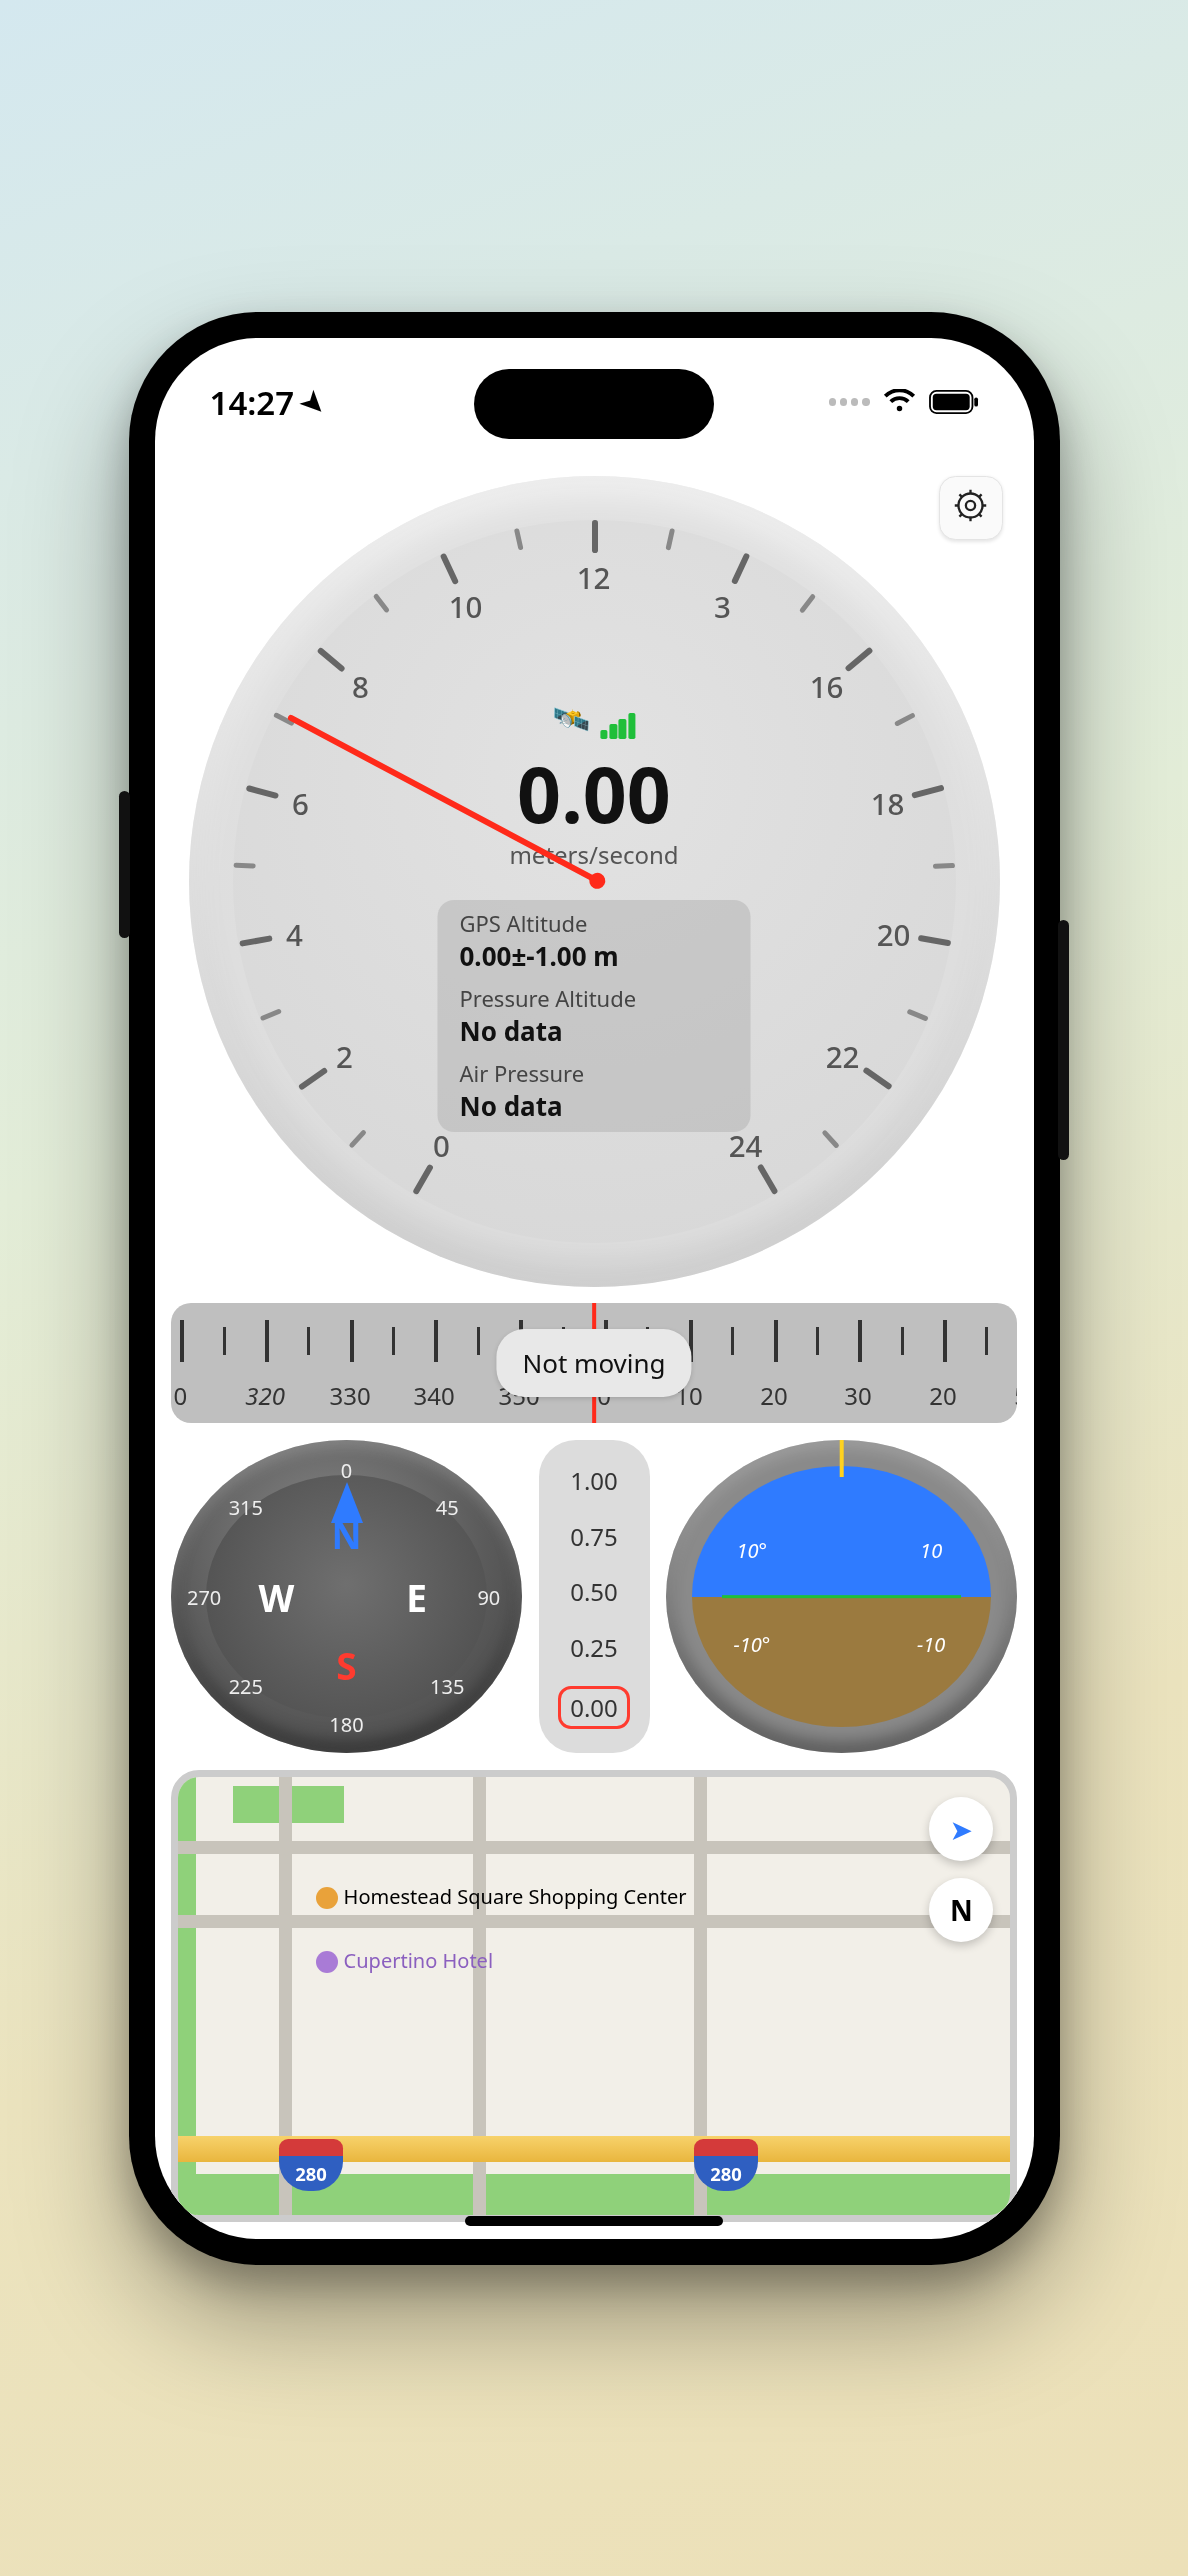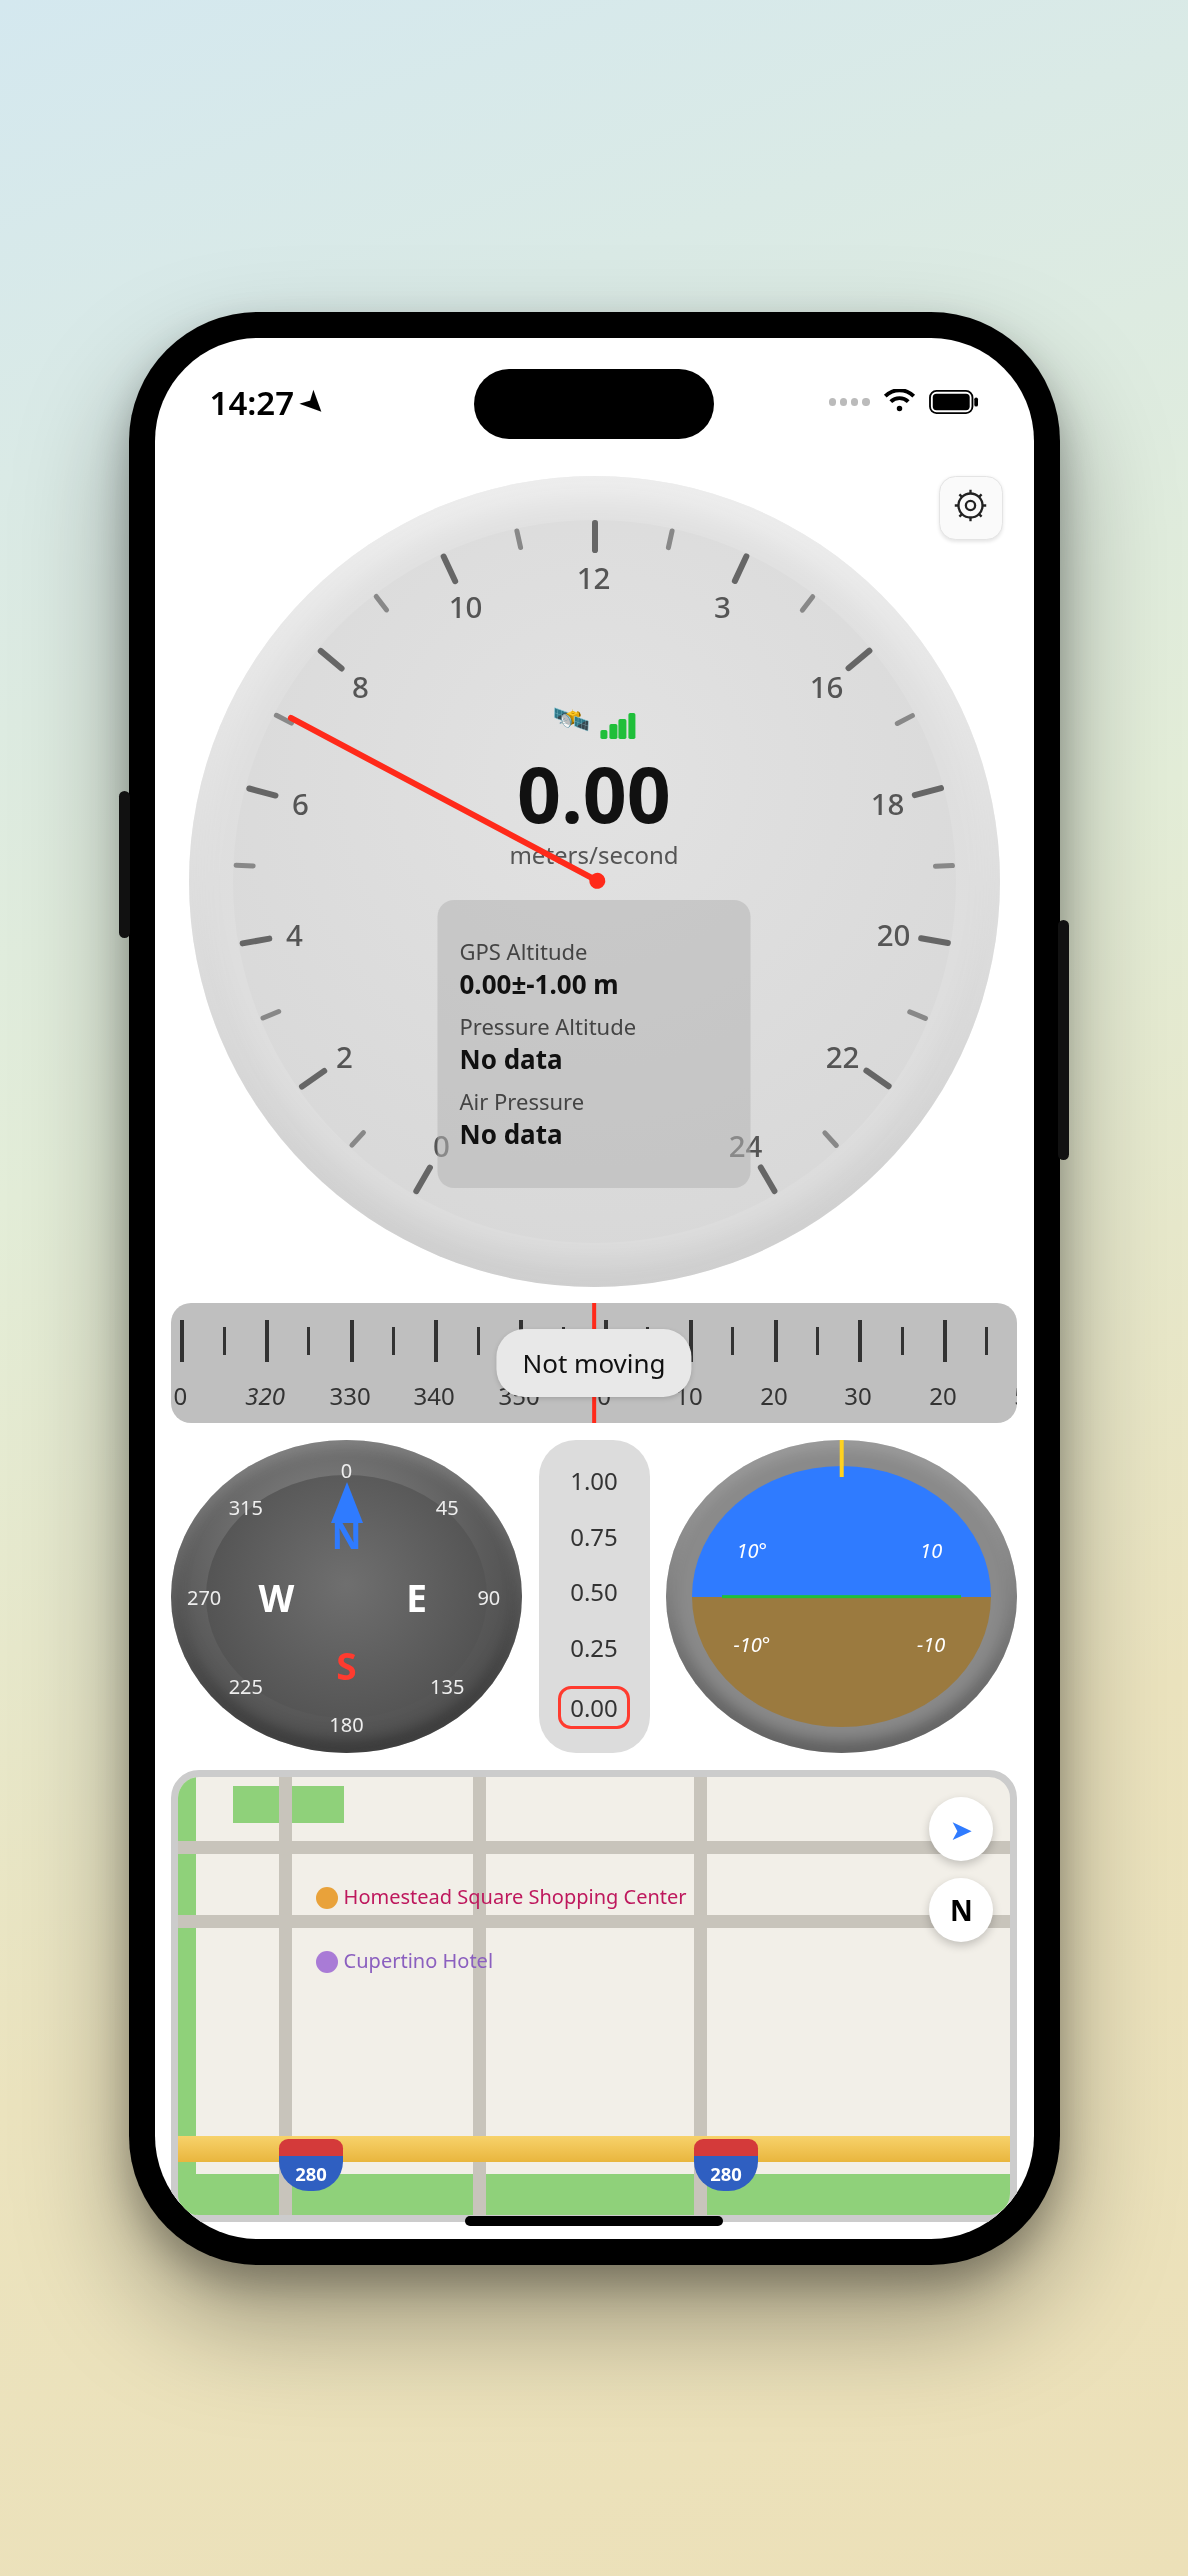--- a/index.html
+++ b/index.html
@@ -38,21 +38,21 @@
   .tick.minor{height:22px;width:4.6px;background:#888;}
   .tick-label{position:absolute;font-size:29.5px;color:#555;font-weight:500;transform:translate(-50%,-50%);}
   .needle{position:absolute;left:50%;top:50%;width:6.4px;height:350px;background:linear-gradient(#ff2a1a,#ff2a1a);transform-origin:50% 0;transform:rotate(118deg);border-radius:3.7px;z-index:5;}
   .needle:after{content:"";position:absolute;top:-8.3px;left:-5.5px;width:16.6px;height:16.6px;border-radius:50%;background:#ff2a1a;}
   .speed-center{position:absolute;left:50%;top:221px;transform:translateX(-50%);text-align:center;z-index:4;}
   .sat-sig{display:flex;align-items:flex-end;justify-content:center;gap:1.8px;margin-bottom:16.6px;}
   .sat-ico{font-size:31px;margin-right:7.4px;}
   .bar{width:7.4px;background:#1fbf3a;border-radius:1.8px;}
   .speed-val{font-size:77px;font-weight:700;color:#111;line-height:1;}
   .speed-unit{font-size:24px;color:#555;margin-top:5.5px;}
-  .alt-card{position:absolute;left:50%;top:424px;transform:translateX(-50%);width:313px;background:rgba(180,180,180,.55);border-radius:16.6px;padding:36px 22px;z-index:3;}
+  .alt-card{position:absolute;left:50%;top:424px;transform:translateX(-50%);width:313px;background:rgba(180,180,180,.55);border-radius:16.6px;padding:8px 22px;z-index:3;}
   .alt-card .lbl{font-size:22px;color:#444;}
   .alt-card .val{font-size:26px;font-weight:700;color:#111;margin-bottom:9.2px;}
 
   
   .ruler{position:relative;height:120px;background:#bfbfbf;border-radius:20px;overflow:hidden;}
   .ruler-tick{position:absolute;top:16.6px;width:3.7px;height:42px;background:#333;}
   .ruler-tick.minor{height:28px;top:24px;width:2.8px;}
   .ruler-num{position:absolute;bottom:11px;font-size:24px;color:#333;transform:translateX(-50%);}
   .ruler-center{position:absolute;left:50%;top:0;bottom:0;width:3.7px;background:#ff2a1a;transform:translateX(-50%);}
   .ruler-pill{position:absolute;left:50%;top:50%;transform:translate(-50%,-50%);background:#e8e8e8;border-radius:28px;padding:16px 26px;font-size:26px;color:#111;box-shadow:0 1.8px 5.5px rgba(0,0,0,.15);z-index:2;}
@@ -84,21 +84,21 @@
   
   .map{flex:1;min-height:295px;border:7.4px solid #ccc;border-radius:28px;background:#f2efe8;position:relative;overflow:hidden;}
   .road-h{position:absolute;left:0;right:0;height:13px;background:#c8c4bb;}
   .road-v{position:absolute;top:0;bottom:0;width:13px;background:#c8c4bb;}
   .hwy{position:absolute;left:0;right:0;height:26px;background:linear-gradient(#f7d26b,#e9b63e);bottom:53px;}
   .green{position:absolute;background:#8fd17a;}
   .shield{position:absolute;width:64px;height:52px;bottom:24px;}
   .shield .top{height:16.6px;background:#d43a3a;border-radius:9.2px 9.2px 0 0;}
   .shield .bot{height:35px;background:#2f5fc1;border-radius:0 0 29.5px 29.5px;color:#fff;font-size:18.4px;font-weight:700;display:flex;align-items:center;justify-content:center;}
   .poi{position:absolute;font-size:20px;}
-  .poi.orange{color:#be185d;}
+  .poi.orange{color:#000000;}
   .poi.purple{color:#8b5fbf;}
   .poi-dot{display:inline-block;width:22px;height:22px;border-radius:50%;margin-right:5.5px;vertical-align:middle;}
   .map-btn{position:absolute;right:16.6px;width:64px;height:64px;background:#fff;border-radius:50%;box-shadow:0 3.7px 9.2px rgba(0,0,0,.2);display:flex;align-items:center;justify-content:center;font-size:28px;}
   .home-ind{position:absolute;bottom:13px;left:50%;transform:translateX(-50%);width:258px;height:9.2px;background:#000;border-radius:5.5px;z-index:60;}
 </style>
 </head>
 <body>
 
 <div class="phone">
   <div class="screen">

